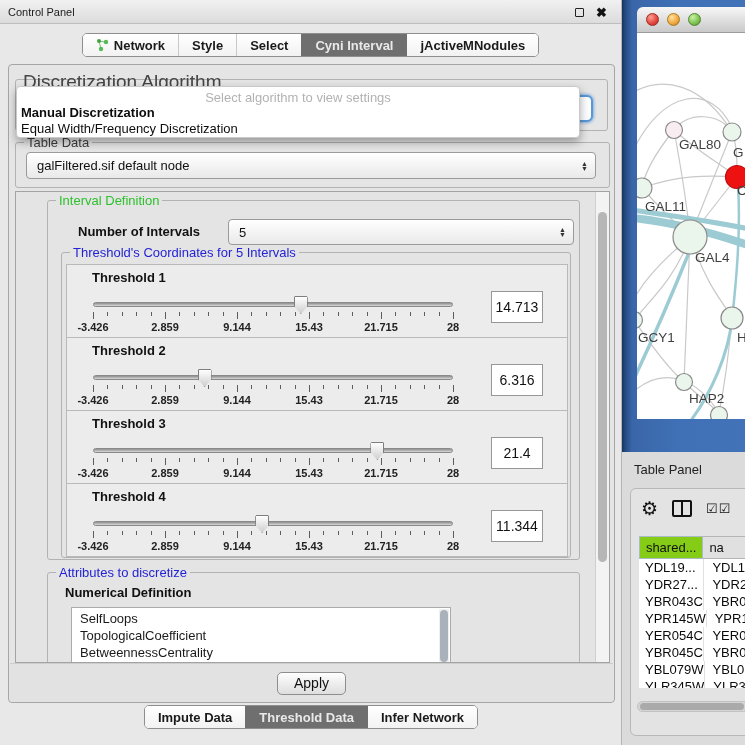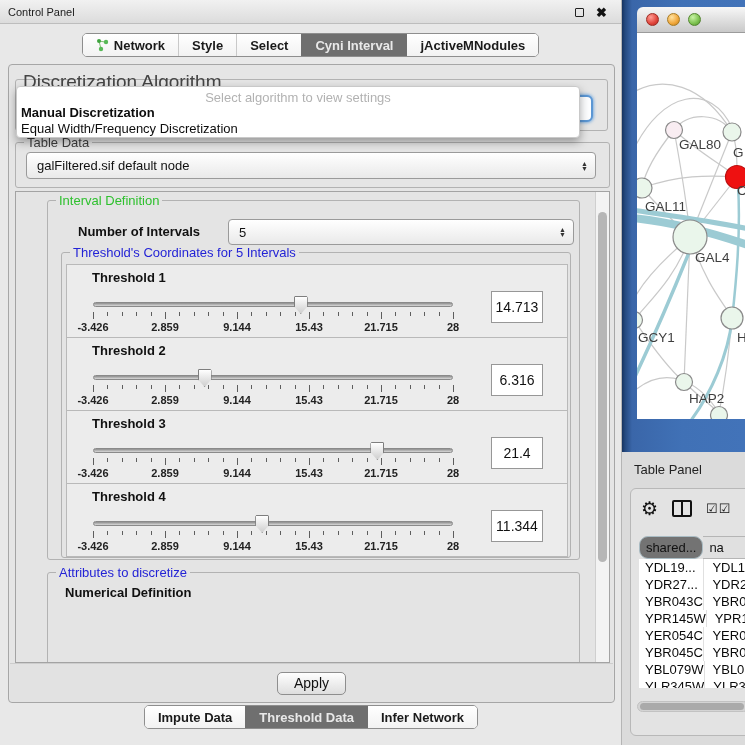--- a/index.html
+++ b/index.html
@@ -136,21 +136,21 @@
     align-items:center; gap:14px; }
   .gear-glyph { font-size:19px; color:#111; line-height:1; }
   .split-icon { width:20px; height:17px; border:2px solid #111; border-radius:2px; position:relative; }
   .split-icon::after { content:""; position:absolute; left:50%; top:0; bottom:0; width:2px;
     margin-left:-1px; background:#111; }
   .cb-glyph { font-size:13px; color:#111; line-height:1; letter-spacing:1px; }
   .tp-table { position:absolute; left:8px; top:47px; width:120px; height:152px; overflow:hidden; }
   .tp-header { display:flex; height:23px; }
   .tp-h { font-size:13px; color:#111; display:flex; align-items:center; justify-content:center;
     border:1px solid #a9bcc4; }
-  .tp-h.c0 { width:70px; background:#737373;border-radius:9px; }
+  .tp-h.c0 { width:70px; background:#84cc16; }
   .tp-h.c1 { width:60px; background:#e0e0e0; border-color:#b5b5b5; border-left:none;
     justify-content:flex-start; padding-left:6px; }
   .tp-body { background:#ffffff; }
   .tp-row { display:flex; height:17px; background:#ffffff; }
   .tp-cell { font-size:13px; color:#0a0a0a; display:flex; align-items:center; }
   .tp-cell.c0 { width:70px; padding-left:6px; }
   .tp-cell.c1 { width:60px; padding-left:8px; border-left:1px solid #e0e0e0; }
   .hscroll { position:absolute; left:6px; right:0; top:212px; height:11px;
     background:#d4d4d4; border-radius:6px; border:1px solid #c2c2c2; }
   .hthumb { position:absolute; left:2px; top:1px; height:7px; width:104px;
@@ -415,20 +415,28 @@
                 <div class="thumb" style="left: 46.9993%;"></div>
               </div>
               <div class="value-box">11.344</div>
             </div>
           </div>
         </div>
 
         <div class="groupbox attr-group">
           <span class="gtitle blue">Attributes to discretize</span>
           <span class="attr-heading">Numerical Definition</span>
+          <div class="attr-list" id="attr-list">
+            <div class="attr-scroll">
+              <div class="attr-thumb"></div>
+            </div>
+          <div class="attr-item">SelfLoops</div>
+              <div class="attr-item">TopologicalCoefficient</div>
+              <div class="attr-item">BetweennessCentrality</div>
+            </div>
         </div>
 
         <div class="vscroll">
           <div class="vthumb"></div>
         </div>
       </div>
 
       <div class="apply-band">
         <button class="apply-btn">Apply</button>
       </div>

